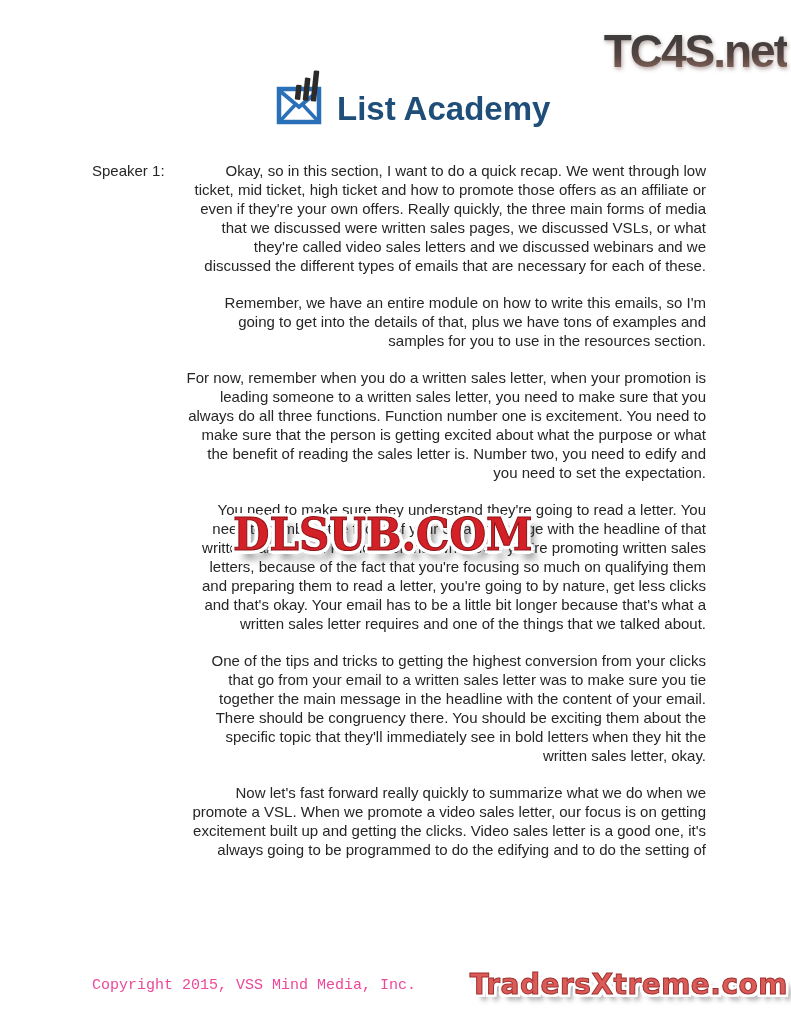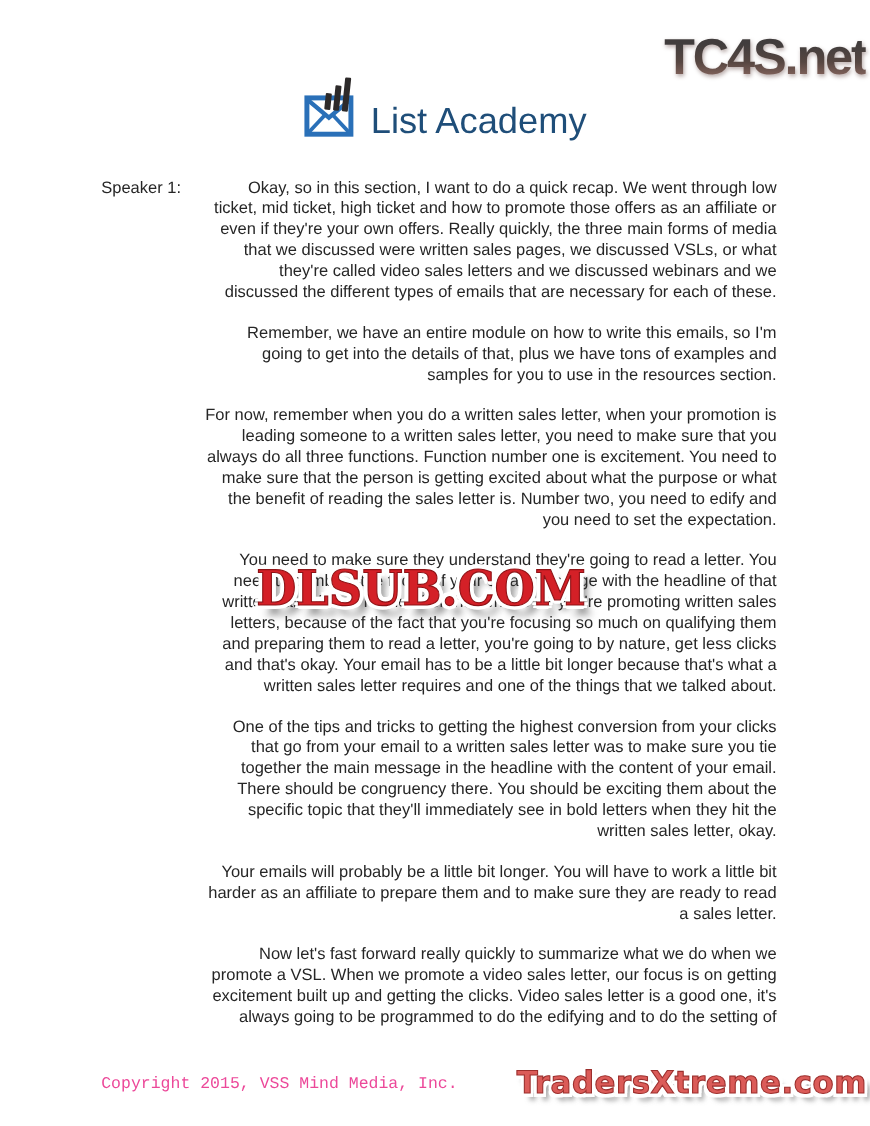--- a/index.html
+++ b/index.html
@@ -34,21 +34,21 @@
     position: absolute;
     top: 42px;
     left: 276px;
     display: flex;
     align-items: flex-end;
     gap: 11px;
   }
   .logo-icon { width: 50px; height: 56px; flex: 0 0 auto; }
   .logo-text {
     font-family: "Liberation Sans", sans-serif;
-    font-weight: normal;
+    font-weight: bold;
     font-size: 33px;
     color: #1f4e79;
     line-height: 1;
     padding-bottom: 5px;
     letter-spacing: 0px;
   }
 
   
   .transcript {
     position: absolute;
@@ -152,21 +152,20 @@
     <span class="logo-text">List Academy</span>
   </div>
 
   <div class="transcript">
     <span class="speaker-label">Speaker 1:</span>
     <p class="para">Okay, so in this section, I want to do a quick recap. We went through low ticket, mid ticket, high ticket and how to promote those offers as an affiliate or even if they're your own offers. Really quickly, the three main forms of media that we discussed were written sales pages, we discussed VSLs, or what they're called video sales letters and we discussed webinars and we discussed the different types of emails that are necessary for each of these.</p>
     <p class="para">Remember, we have an entire module on how to write this emails, so I'm going to get into the details of that, plus we have tons of examples and samples for you to use in the resources section.</p>
     <p class="para">For now, remember when you do a written sales letter, when your promotion is leading someone to a written sales letter, you need to make sure that you always do all three functions. Function number one is excitement. You need to make sure that the person is getting excited about what the purpose or what the benefit of reading the sales letter is. Number two, you need to edify and you need to set the expectation.</p>
     <p class="para">You need to make sure they understand they're going to read a letter. You need to combine the focus of your email message with the headline of that written sales letter. Remember that whenever you're promoting written sales letters, because of the fact that you're focusing so much on qualifying them and preparing them to read a letter, you're going to by nature, get less clicks and that's okay. Your email has to be a little bit longer because that's what a written sales letter requires and one of the things that we talked about.</p>
     <p class="para">One of the tips and tricks to getting the highest conversion from your clicks that go from your email to a written sales letter was to make sure you tie together the main message in the headline with the content of your email. There should be congruency there. You should be exciting them about the specific topic that they'll immediately see in bold letters when they hit the written sales letter, okay.</p>
-    <p class="para">Your emails will probably be a little bit longer. You will have to work a little bit harder as an affiliate to prepare them and to make sure they are ready to read a sales letter.</p>
     <p class="para">Now let's fast forward really quickly to summarize what we do when we promote a VSL. When we promote a video sales letter, our focus is on getting excitement built up and getting the clicks. Video sales letter is a good one, it's always going to be programmed to do the edifying and to do the setting of</p>
   </div>
 
   <div class="dlsub">DLSUB.COM</div>
 
   <div class="copyright">Copyright 2015, VSS Mind Media, Inc.</div>
   <div class="pagenum">Page 1 of 4</div>
 
   <div class="traders">TradersXtreme.com</div>
 

